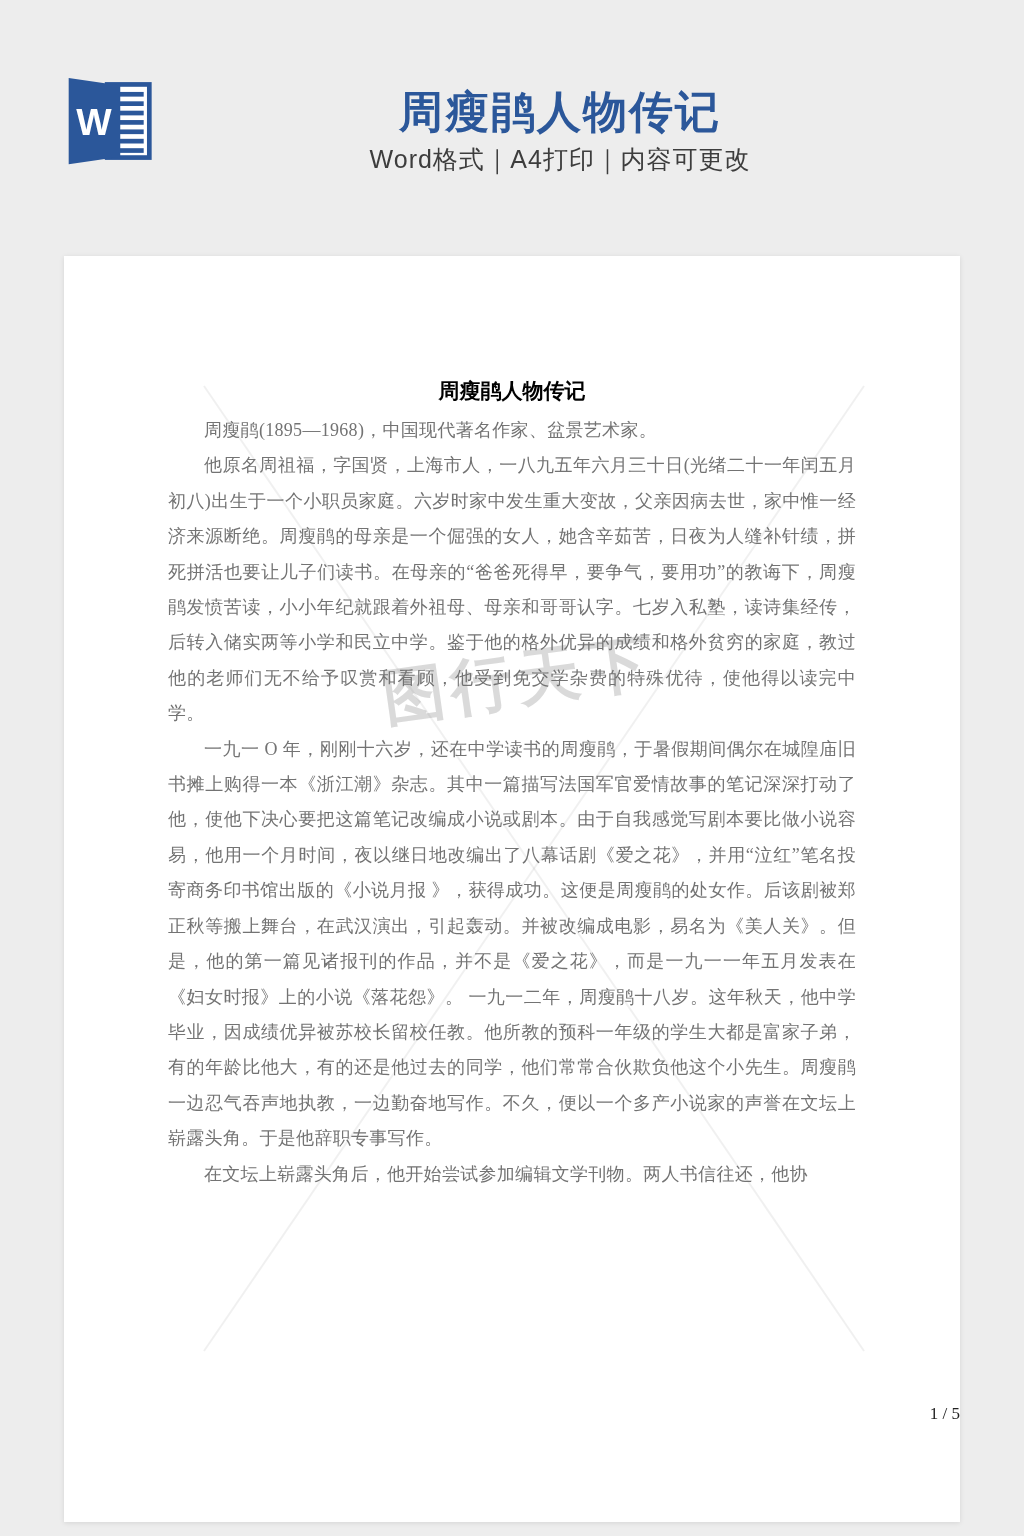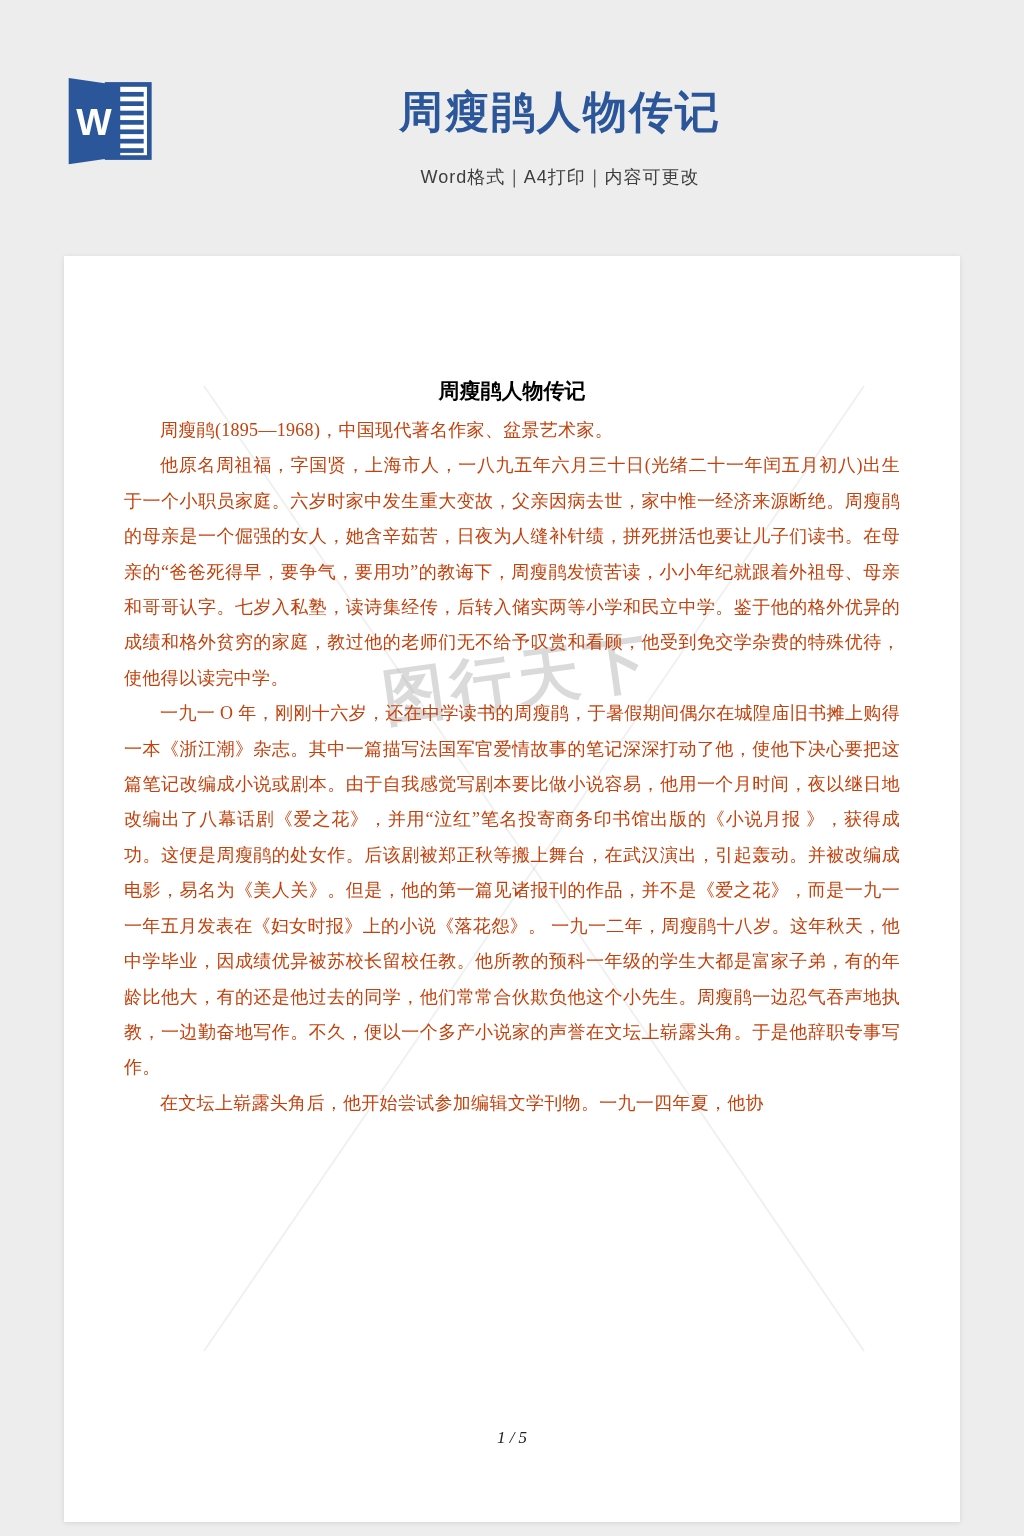--- a/index.html
+++ b/index.html
@@ -17,49 +17,49 @@
   .header-text {
     position:absolute; left:96px; right:0; top:86px;
     text-align:center;
     font-family:"Liberation Sans","DejaVu Sans",sans-serif;
   }
   .header-title {
     margin:0; color:#2b579a;
     font-size:44px; font-weight:bold; line-height:52px; letter-spacing:2px;
   }
   .header-subtitle {
-    margin-top:27px; color:#3d3d3d;
-    font-size:18px; letter-spacing:1px;
+    margin-top:5px; color:#3d3d3d;
+    font-size:25px; letter-spacing:1px;
   }
 
   
   .page {
     position:absolute; left:64px; top:256px;
     width:896px; height:1266px;
     background:#ffffff;
     box-shadow:0 1px 5px rgba(0,0,0,0.10);
     overflow:hidden;
   }
   .doc-title {
     margin:0 0 7px 0; padding-top:120px;
     text-align:center; color:#000;
     font-size:21px; font-weight:bold; line-height:30px;
     position:relative; z-index:2;
   }
   .para {
-    margin:0 60px; color:#c2410c;
+    margin:0 104px; color:#737373;
     font-size:18px; line-height:35.4px;
     text-align:justify; text-indent:2em;
     letter-spacing:0.3px;
     position:relative; z-index:2;
   }
   .pagenum {
-    position:absolute; left:0; right:0; top:1172px;
-    text-align:center; color:#222;
-    font-size:17px; z-index:2;font-style:italic;
+    position:absolute; left:0; right:0; top:1148px;
+    text-align:right; color:#222;
+    font-size:17px; z-index:2;
   }
 
   
   .wm-text {
     position:absolute; left:318px; top:382px;
     font-size:62px; font-weight:bold; letter-spacing:6px;
     color:#8f8f8f; opacity:0.32;
     transform:rotate(-8deg);
     white-space:nowrap;
     z-index:1; pointer-events:none;
@@ -94,16 +94,16 @@
   <svg class="wm-lines" width="896" height="1266" viewBox="0 0 896 1266">
     <line x1="140" y1="130" x2="800" y2="1095" stroke="#000000" stroke-opacity="0.06" stroke-width="2"></line>
     <line x1="800" y1="130" x2="140" y2="1095" stroke="#000000" stroke-opacity="0.06" stroke-width="2"></line>
   </svg>
   <div class="wm-text">图行天下</div>
 
   <h2 class="doc-title">周瘦鹃人物传记</h2>
   <p class="para">周瘦鹃(1895—1968)，中国现代著名作家、盆景艺术家。</p>
   <p class="para">他原名周祖福，字国贤，上海市人，一八九五年六月三十日(光绪二十一年闰五月初八)出生于一个小职员家庭。六岁时家中发生重大变故，父亲因病去世，家中惟一经济来源断绝。周瘦鹃的母亲是一个倔强的女人，她含辛茹苦，日夜为人缝补针绩，拼死拼活也要让儿子们读书。在母亲的“爸爸死得早，要争气，要用功”的教诲下，周瘦鹃发愤苦读，小小年纪就跟着外祖母、母亲和哥哥认字。七岁入私塾，读诗集经传，后转入储实两等小学和民立中学。鉴于他的格外优异的成绩和格外贫穷的家庭，教过他的老师们无不给予叹赏和看顾，他受到免交学杂费的特殊优待，使他得以读完中学。</p>
   <p class="para">一九一 O 年，刚刚十六岁，还在中学读书的周瘦鹃，于暑假期间偶尔在城隍庙旧书摊上购得一本《浙江潮》杂志。其中一篇描写法国军官爱情故事的笔记深深打动了他，使他下决心要把这篇笔记改编成小说或剧本。由于自我感觉写剧本要比做小说容易，他用一个月时间，夜以继日地改编出了八幕话剧《爱之花》，并用“泣红”笔名投寄商务印书馆出版的《小说月报 》，获得成功。这便是周瘦鹃的处女作。后该剧被郑正秋等搬上舞台，在武汉演出，引起轰动。并被改编成电影，易名为《美人关》。但是，他的第一篇见诸报刊的作品，并不是《爱之花》，而是一九一一年五月发表在《妇女时报》上的小说《落花怨》。 一九一二年，周瘦鹃十八岁。这年秋天，他中学毕业，因成绩优异被苏校长留校任教。他所教的预科一年级的学生大都是富家子弟，有的年龄比他大，有的还是他过去的同学，他们常常合伙欺负他这个小先生。周瘦鹃一边忍气吞声地执教，一边勤奋地写作。不久，便以一个多产小说家的声誉在文坛上崭露头角。于是他辞职专事写作。</p>
-  <p class="para">在文坛上崭露头角后，他开始尝试参加编辑文学刊物。一九一四年夏，他协</p>
+  <p class="para">在文坛上崭露头角后，他开始尝试参加编辑文学刊物。两人书信往还，他协</p>
 
   <div class="pagenum">1 / 5</div>
 </div>
 
 </body></html>

